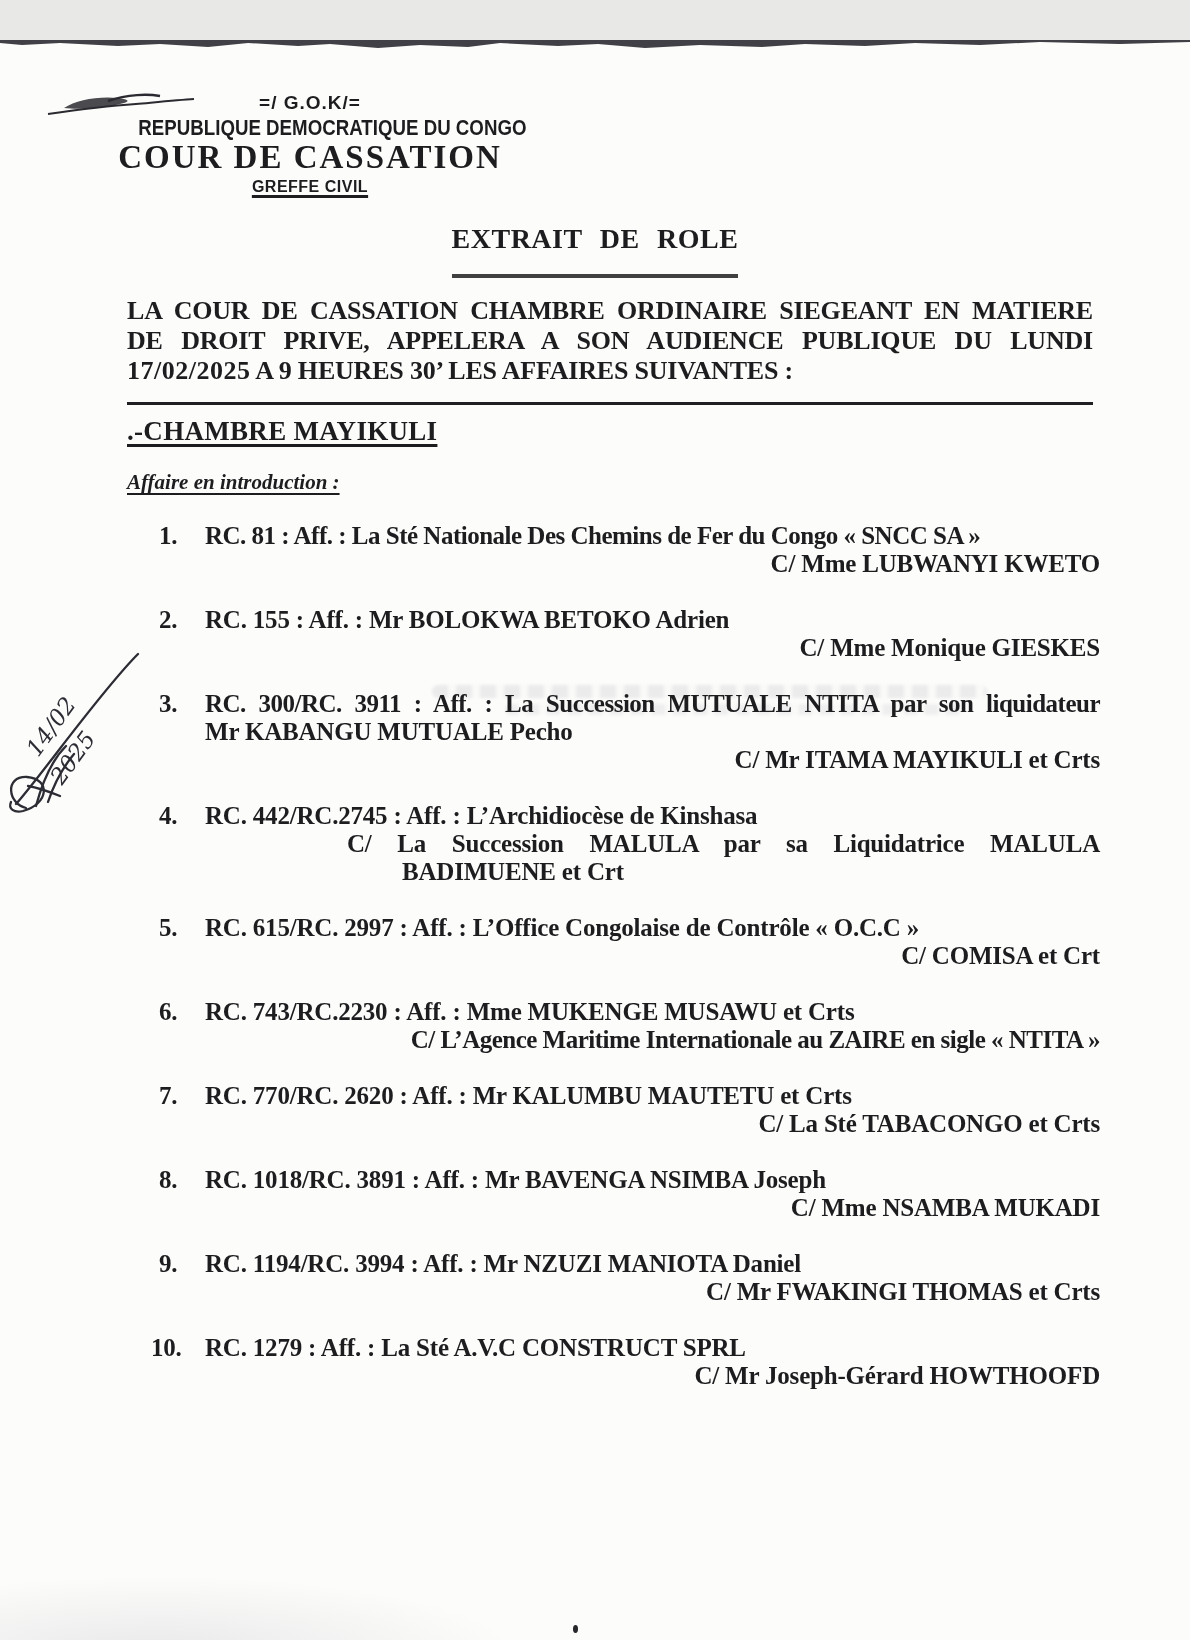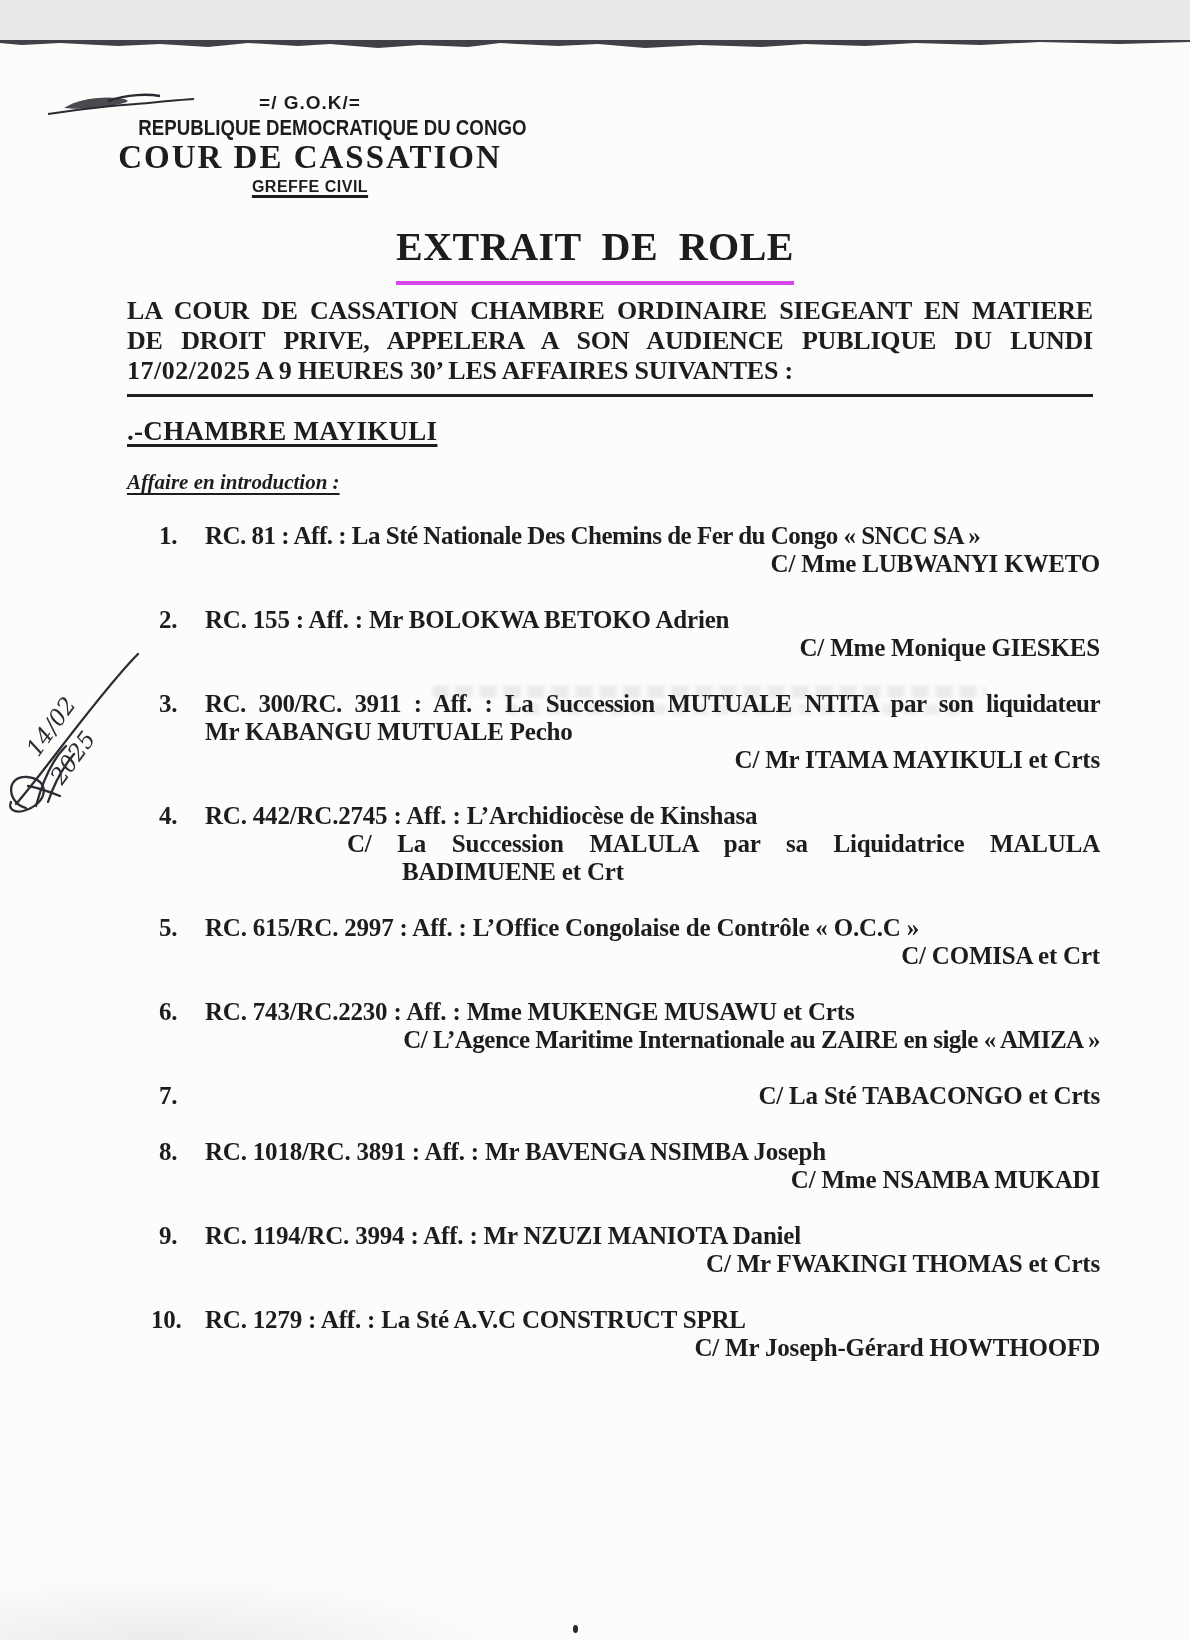--- a/index.html
+++ b/index.html
@@ -31,28 +31,28 @@
   .lh-mark { font-family:"Liberation Sans", sans-serif; font-size:19px; font-weight:600; letter-spacing:1px; }
   .lh-country { font-family:"Liberation Sans", sans-serif; font-size:22px; font-weight:700;
     transform:scaleX(0.85); transform-origin:50% 50%; white-space:nowrap; margin-top:1px; }
   .lh-court { font-family:"Liberation Serif", serif; font-size:33px; font-weight:600; letter-spacing:2px; white-space:nowrap; margin-top:-2px; }
   .lh-office { font-family:"Liberation Sans", sans-serif; font-size:16px; font-weight:700; letter-spacing:0.5px;
     text-decoration:underline; text-decoration-thickness:2.5px; text-underline-offset:3px; margin-top:2px; }
   .pen-scribble { position:absolute; left:46px; top:48px; }
   
   .doc-title-wrap { position:absolute; top:183px; left:0; width:1190px; text-align:center; }
   .doc-title {
-    display:inline-block; font-family:"Liberation Serif", serif; font-size:40px; font-weight:800;
+    display:inline-block; font-family:"Liberation Serif", serif; font-size:28px; font-weight:800;
     letter-spacing:0.5px; word-spacing:10px;
-    border-bottom:4px solid #d946ef; padding-bottom:11px;
+    border-bottom:4px solid #404040; padding-bottom:19px;
   }
   
   .intro { position:absolute; top:256px; left:127px; width:966px;
     font-size:26px; font-weight:700; line-height:30px; letter-spacing:-0.2px;
-    border-bottom:3.5px solid #1f1f23; padding-bottom:8px; }
+    border-bottom:3.5px solid #1f1f23; padding-bottom:16px; }
   .intro .jline { text-align:justify; text-align-last:justify; white-space:nowrap; }
   .intro .lastline { text-align:left; }
   .intro .date { font-weight:700; letter-spacing:0.5px; }
   
   .section-h { position:absolute; top:376px; left:127px; font-size:27px; font-weight:700; letter-spacing:0.3px;
     text-decoration:underline; text-decoration-thickness:3px; text-underline-offset:4px; }
   .sub-h { position:absolute; top:430px; left:127px; font-size:21px; font-style:italic; font-weight:600;
     text-decoration:underline; text-decoration-thickness:2px; text-underline-offset:4px; }
   
   .cases { position:absolute; top:482px; left:127px; width:973px;
@@ -166,27 +166,28 @@
       <div class="case-body">
         <div class="case-main">RC. 615/RC. 2997 : Aff. : L’Office Congolaise de Contrôle « O.C.C »</div>
         <div class="case-versus">C/ COMISA et Crt</div>
       </div>
     </div>
 
     <div class="case">
       <div class="case-num">6.</div>
       <div class="case-body">
         <div class="case-main">RC. 743/RC.2230 : Aff. : Mme MUKENGE MUSAWU et Crts</div>
-        <div class="case-versus tight">C/ L’Agence Maritime Internationale au ZAIRE en sigle « AMIZA »</div>
+        <div class="case-versus tight">C/ L’Agence Maritime Internationale au ZAIRE en sigle « NTITA »</div>
       </div>
     </div>
 
     <div class="case">
       <div class="case-num">7.</div>
       <div class="case-body">
+        <div class="case-main">RC. 770/RC. 2620 : Aff. : Mr KALUMBU MAUTETU et Crts</div>
         <div class="case-versus">C/ La Sté TABACONGO et Crts</div>
       </div>
     </div>
 
     <div class="case">
       <div class="case-num">8.</div>
       <div class="case-body">
         <div class="case-main">RC. 1018/RC. 3891 : Aff. : Mr BAVENGA NSIMBA Joseph</div>
         <div class="case-versus">C/ Mme NSAMBA MUKADI</div>
       </div>

